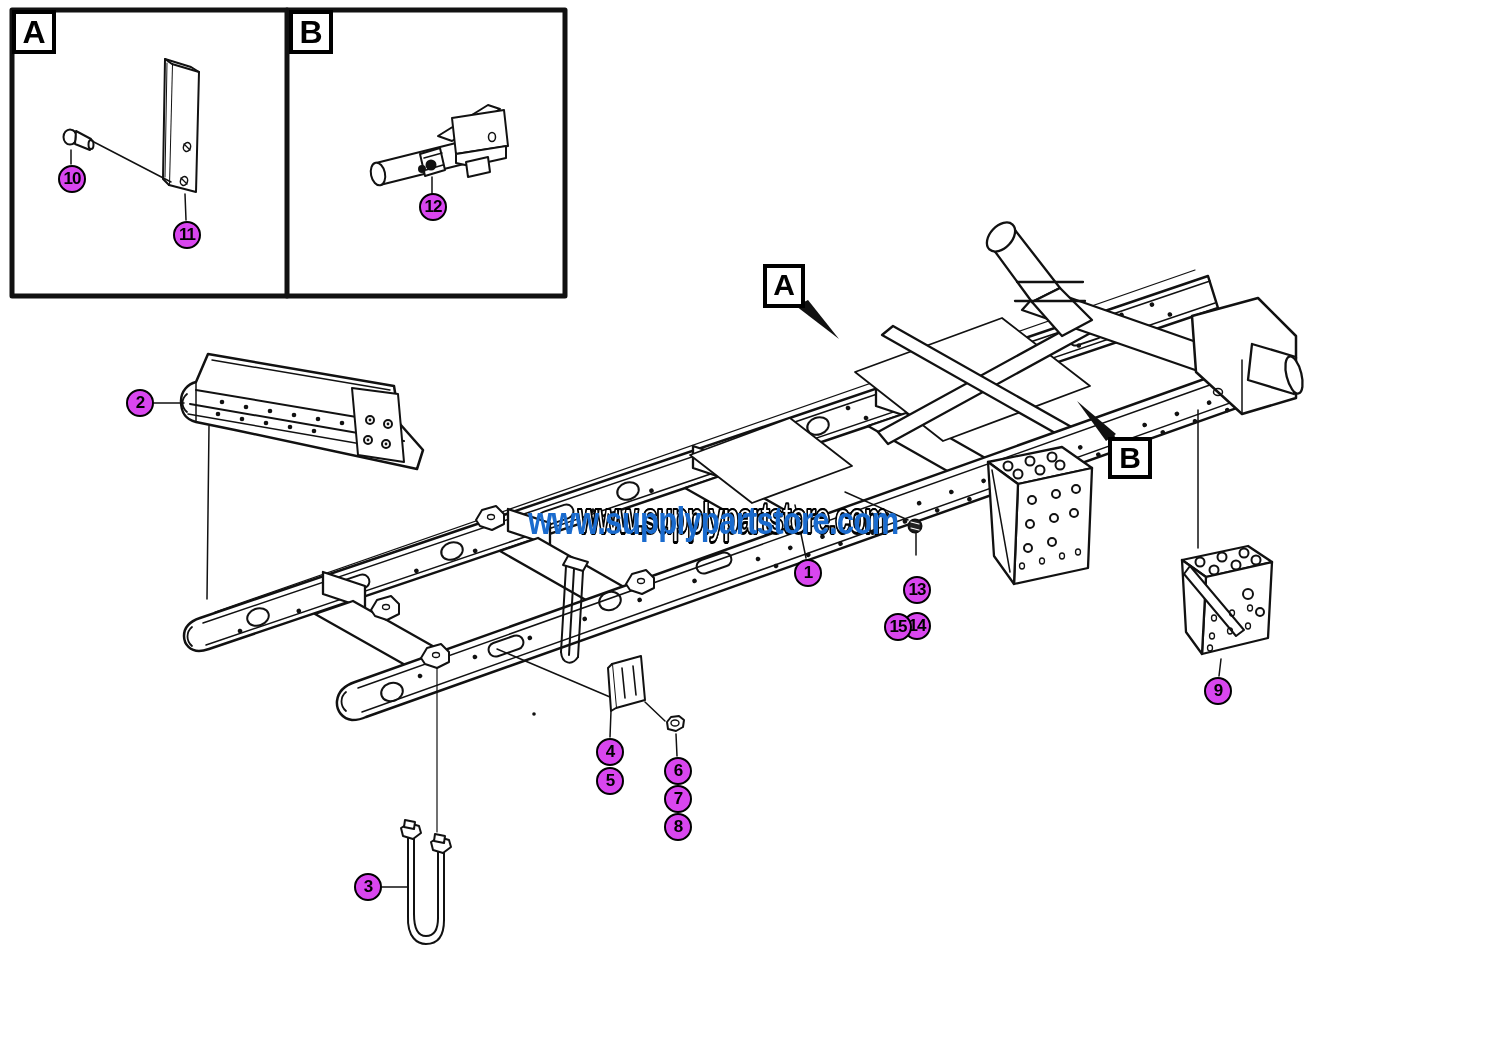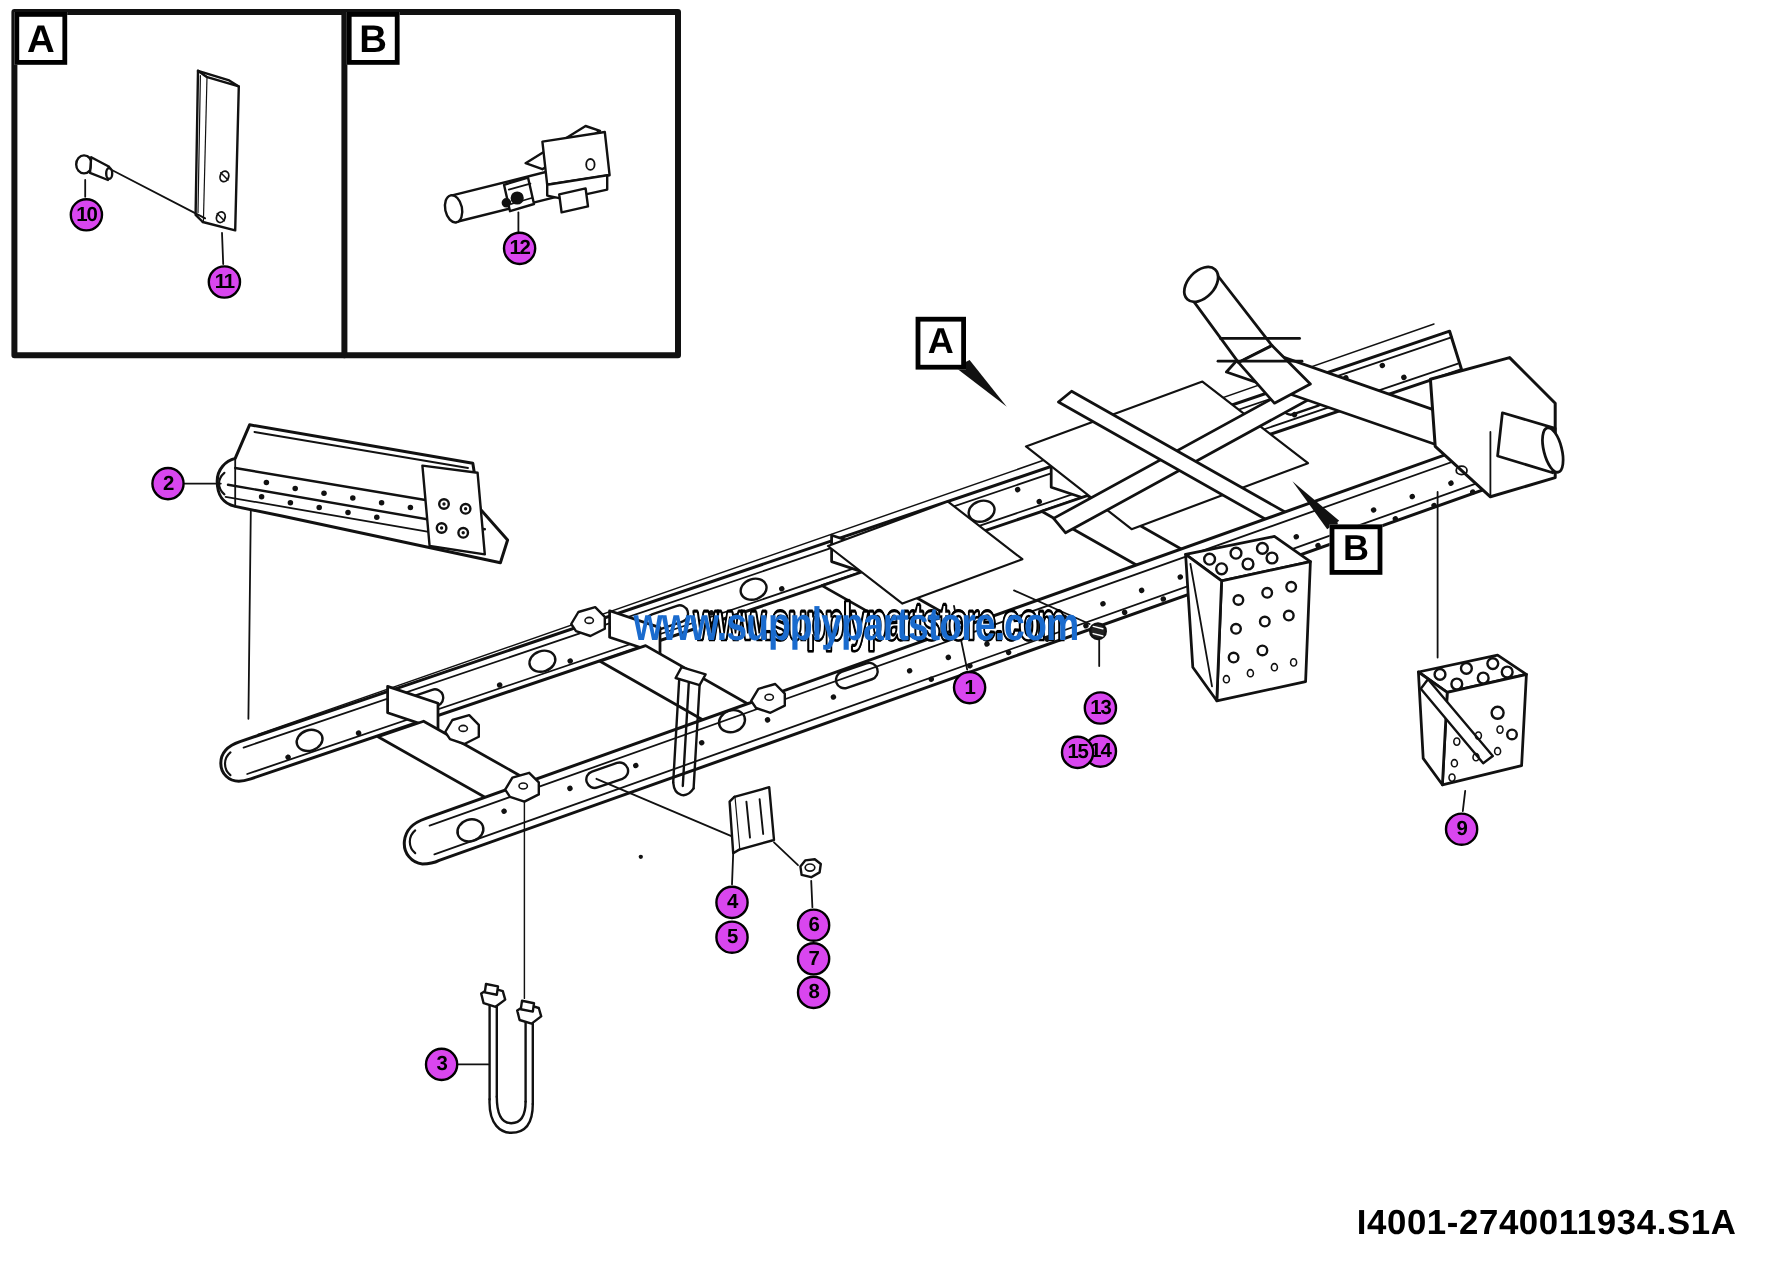--- a/index.html
+++ b/index.html
@@ -309,15 +309,14 @@
   <div class="co" style="left:58px;top:165px;">10</div>
   <div class="co" style="left:173px;top:221px;">11</div>
   <div class="co" style="left:419px;top:193px;">12</div>
   <div class="co" style="left:903px;top:556px;margin-top:20px;">13</div>
   <div class="co" style="left:903px;top:612px;">14</div>
   <div class="co" style="left:884px;top:613px;">15</div>
 
   <div class="wm wm-outline">www.supplypartstore.com</div>
   <div class="wm wm-blue">www.supplypartstore.com</div>
 
-  <div class="pn">I4001-2740011934.S1A</div>
 
 </div>
 
 </body></html>

